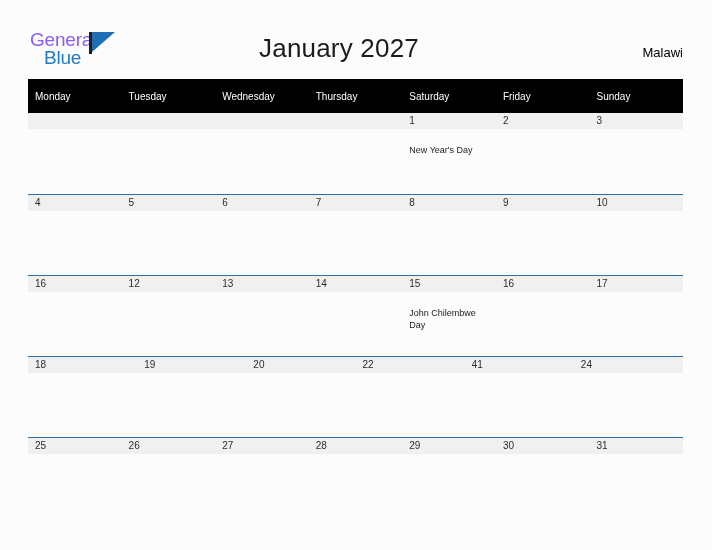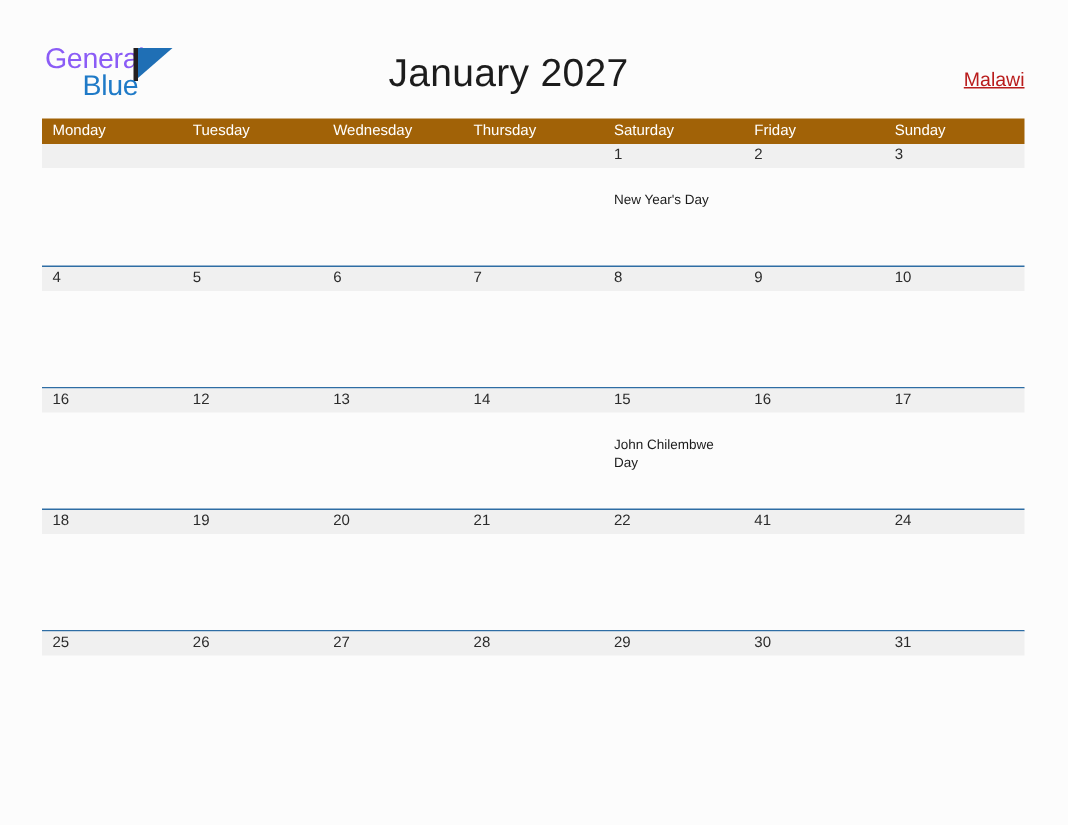--- a/index.html
+++ b/index.html
@@ -42,21 +42,21 @@
   .logo-general {
     position: absolute;
     left: 0;
     top: 0;
     font-size: 19px;
     color: #8b5cf6;
     letter-spacing: -0.2px;
   }
   .logo-blue {
     position: absolute;
-    left: 25px;
+    left: 14px;
     top: 18px;
     font-size: 19px;
     color: #1f7ac7;
     letter-spacing: -0.2px;
   }
   .logo-bar {
     position: absolute;
     left: 59px;
     top: 2px;
     width: 3px;
@@ -83,36 +83,35 @@
     font-weight: normal;
     color: #1c1c1c;
     letter-spacing: 0.2px;
   }
 
   .country {
     position: absolute;
     right: 29px;
     top: 45px;
     font-size: 13px;
-    color: #b91c1c;
-    text-decoration: underline;
+    color: #000000;
   }
 
   
   .calendar {
     position: absolute;
     left: 28px;
     top: 79px;
     width: 655px;
   }
 
   .weekdays {
     display: flex;
-    background: #a16207;
-    height: 17px;
+    background: #000000;
+    height: 34px;
     align-items: center;
   }
   .weekday {
     flex: 1 1 0;
     box-sizing: border-box;
     padding-left: 7px;
     font-size: 10px;
     color: #ffffff;
     line-height: 17px;
     white-space: nowrap;
@@ -296,23 +295,20 @@
             <div class="day">
               <span class="day-num">18</span>
             </div>
             <div class="day">
               <span class="day-num">19</span>
             </div>
             <div class="day">
               <span class="day-num">20</span>
             </div>
             <div class="day">
-              <span class="day-num">21</span>
-            </div>
-            <div class="day">
               <span class="day-num">22</span>
             </div>
             <div class="day">
               <span class="day-num">41</span>
             </div>
             <div class="day">
               <span class="day-num">24</span>
             </div>
           </div>
         </div>

